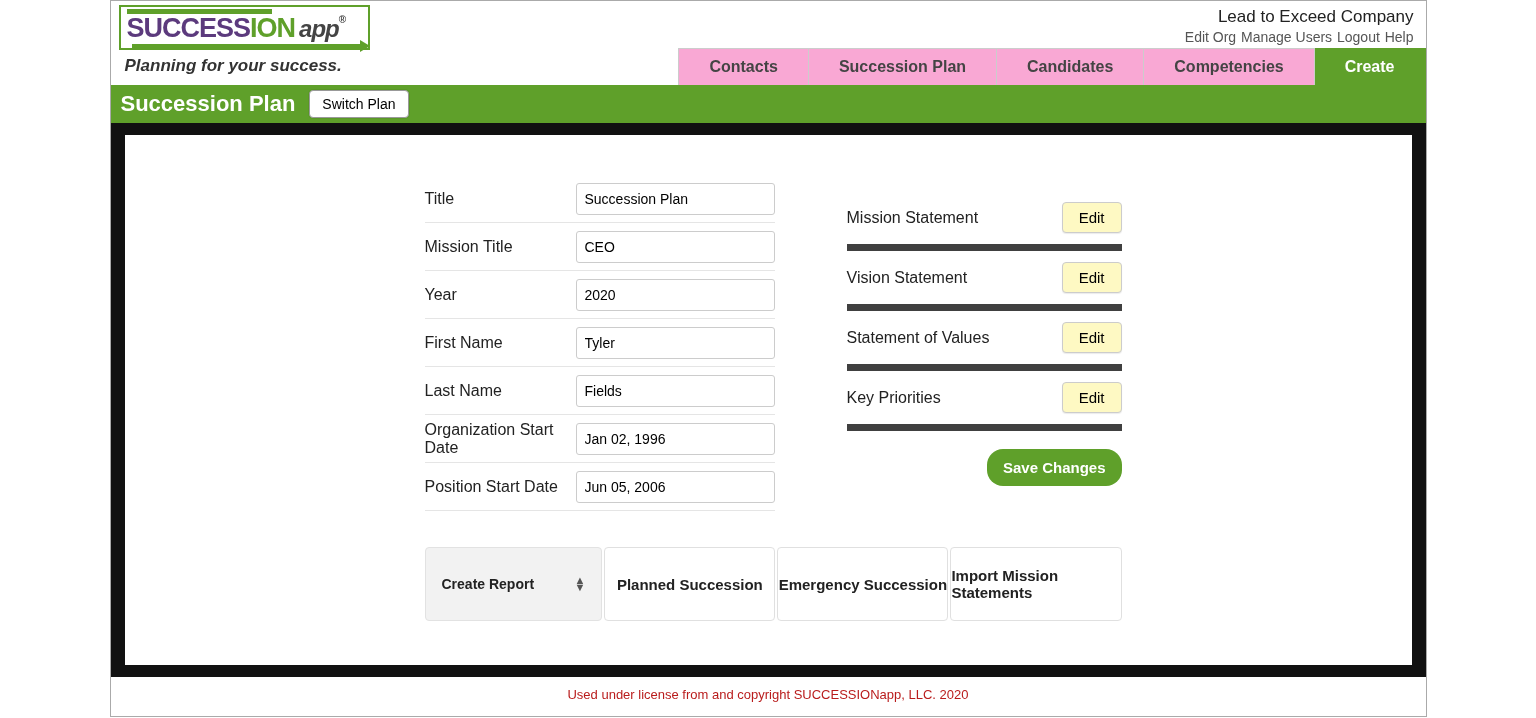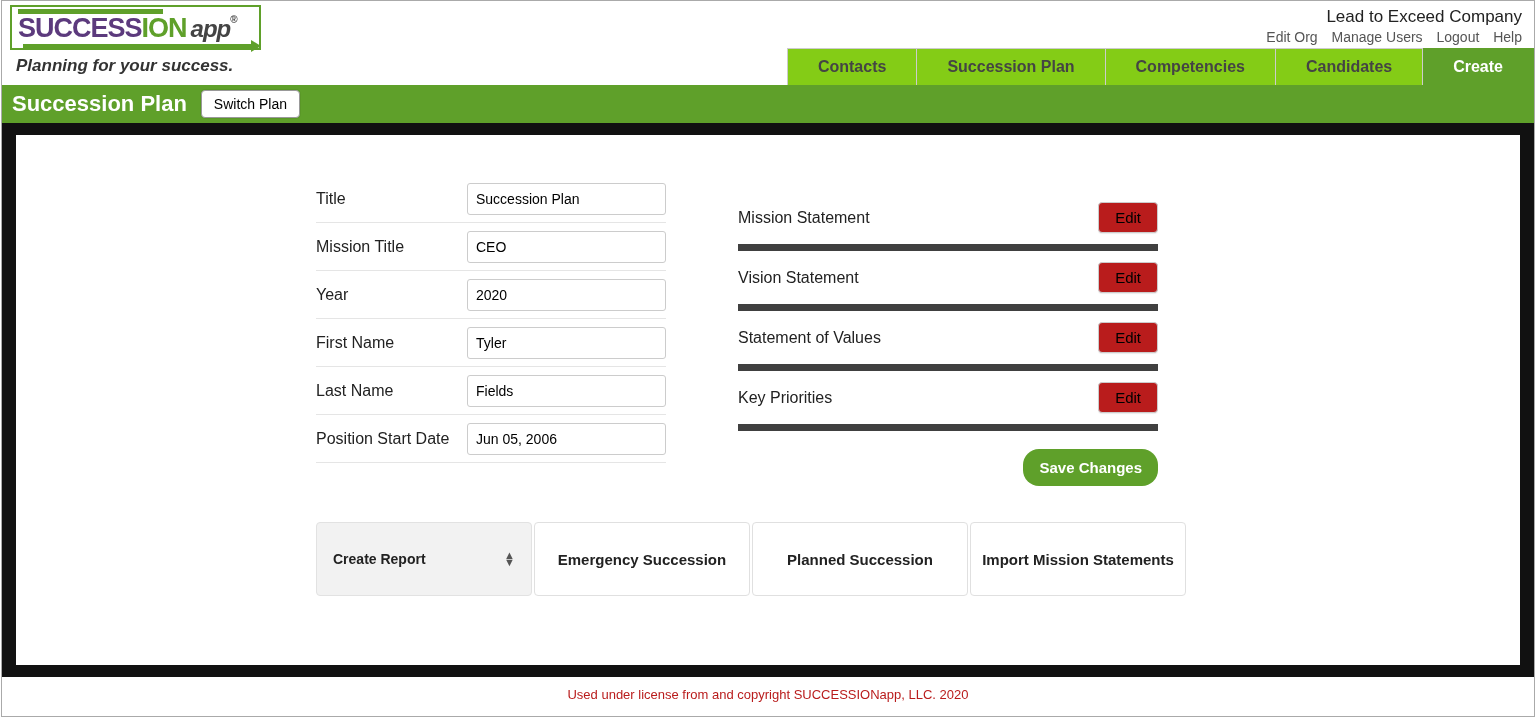--- a/index.html
+++ b/index.html
@@ -5,21 +5,21 @@
   * { box-sizing: border-box; margin: 0; padding: 0; }
   body {
     font-family: Verdana, Arial, sans-serif;
     font-size: 14px;
     color: #222;
     background: #fff;
     width: 1536px;
   }
   .outer-border {
     border: 1px solid #aaa;
-    width: 1534px;
+    width: 1317px;
     margin: 0 auto;
   }
   
   .top-bar { height: 84px; position: relative; background: #fff; }
   .logo-area { position: absolute; left: 8px; top: 4px; }
   .logo-top-line { width: 145px; height: 5px; background: #5fa02a; margin-bottom: 1px;}
   .logo-text1 { font-size: 27px; font-weight: bold; letter-spacing: -1px; line-height: 1; }
   .logo-s1 { color: #5c3a7d; }
   .logo-s2 { color: #5fa02a; }
   .logo-app { color: #444; font-style: italic; font-weight: 600; font-size:24px; margin-left:4px;}
@@ -38,31 +38,31 @@
     position:absolute; right:-8px; top:-4px;
     border-left:10px solid #5fa02a;
     border-top:6px solid transparent;
     border-bottom:6px solid transparent;
   }
   .tagline { font-style: italic; font-size: 17px; color:#333; margin-top:6px; margin-left:6px; font-weight:600;}
   
   .top-right { position: absolute; right: 12px; top: 6px; text-align: right; }
   .company-name { font-size: 17px; color:#222; }
   .top-links { font-size: 14px; color:#555; margin-top:2px; }
-  .top-links span { margin-left: 10px; cursor:pointer; }
+  .top-links span { margin-left: 1px; cursor:pointer; }
   
   .main-tabs { position: absolute; right: 0; bottom: 0; display:flex; }
   .main-tab {
     border: 1px solid #ccc;
     border-bottom: none;
     padding: 9px 30px;
     font-size: 16px;
     font-weight: bold;
     color:#444;
-    background:#84cc16;
+    background:#f9a8d4;
     cursor:pointer;
   }
   .main-tab + .main-tab { border-left: none; }
   .main-tab.active { background:#5fa02a; color:#fff; border-color:#5fa02a;}
   
   .green-bar {
     background:#5fa02a;
     height: 38px;
     display:flex;
     align-items:center;
@@ -97,21 +97,21 @@
     background:#fff;
   }
   
   .stmt-row {
     display:flex; align-items:center; justify-content:space-between;
     border-bottom: 7px solid #404040;
     height: 60px;
   }
   .stmt-label { font-size: 16px; color:#222; }
   .edit-btn {
-    border:1px solid #ccc; border-radius:4px; background:#b91c1c;
+    border:1px solid #ccc; border-radius:4px; background:#fef9c3;
     padding: 6px 16px; font-size:15px; cursor:pointer;
     box-shadow: 0 1px 1px rgba(0,0,0,0.08);
   }
   .save-btn-wrap { text-align:right; margin-top: 18px;}
   .save-btn {
     background:#5fa02a; color:#fff; border:none; border-radius:16px;
     padding: 10px 16px; font-size:15px; font-weight:bold; cursor:pointer;
   }
   
   .action-bar {
@@ -161,22 +161,22 @@
         <span>Edit Org</span>
         <span>Manage Users</span>
         <span>Logout</span>
         <span>Help</span>
       </div>
     </div>
 
     <div class="main-tabs">
       <div class="main-tab">Contacts</div>
       <div class="main-tab">Succession Plan</div>
+      <div class="main-tab">Candidates</div>
       <div class="main-tab">Competencies</div>
-      <div class="main-tab">Candidates</div>
       <div class="main-tab active">Create</div>
     </div>
   </div>
 
   <div class="green-bar">
     <span class="green-bar-title">Succession Plan</span>
     <button class="switch-plan-btn">Switch Plan</button>
   </div>
 
   <div class="black-frame">
@@ -195,20 +195,24 @@
             <div class="form-label">Year</div>
             <input class="form-input" value="2020" style="">
           </div>
           <div class="form-row">
             <div class="form-label">First Name</div>
             <input class="form-input" value="Tyler" style="">
           </div>
           <div class="form-row">
             <div class="form-label">Last Name</div>
             <input class="form-input" value="Fields" style="">
+          </div>
+          <div class="form-row">
+            <div class="form-label">Organization Start Date</div>
+            <input class="form-input" value="Jan 02, 1996" style="">
           </div>
           <div class="form-row">
             <div class="form-label">Position Start Date</div>
             <input class="form-input" value="Jun 05, 2006" style="">
           </div>
         </div>
 
         <div class="right-col">
           <div class="stmt-row">
             <span class="stmt-label">Mission Statement</span>
@@ -230,21 +234,21 @@
             <button class="save-btn">Save Changes</button>
           </div>
         </div>
       </div>
 
       <div class="action-bar">
         <div class="create-report">
           <span>Create Report</span>
           <span class="sort-arrows">▲<br>▼</span>
         </div>
+        <div class="big-btn">Planned Succession</div>
         <div class="big-btn">Emergency Succession</div>
-        <div class="big-btn">Planned Succession</div>
         <div class="big-btn">Import Mission Statements</div>
       </div>
     </div>
   </div>
 
   <div class="footer">Used under license from and copyright SUCCESSIONapp, LLC. 2020</div>
 </div>
 
 </body></html>

